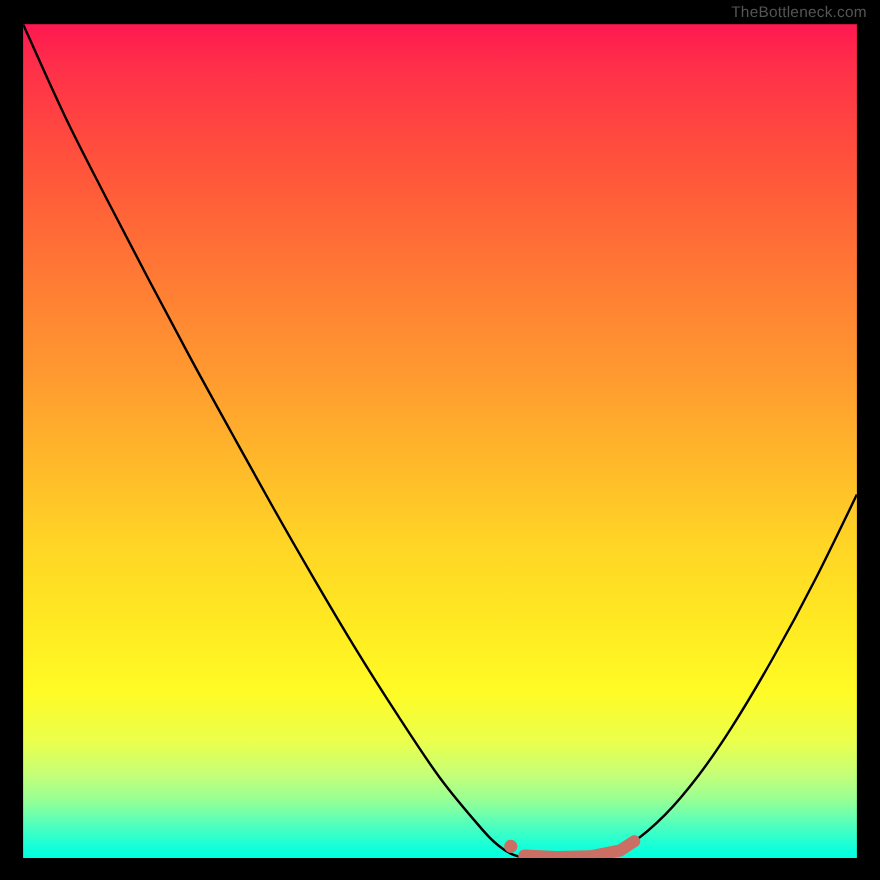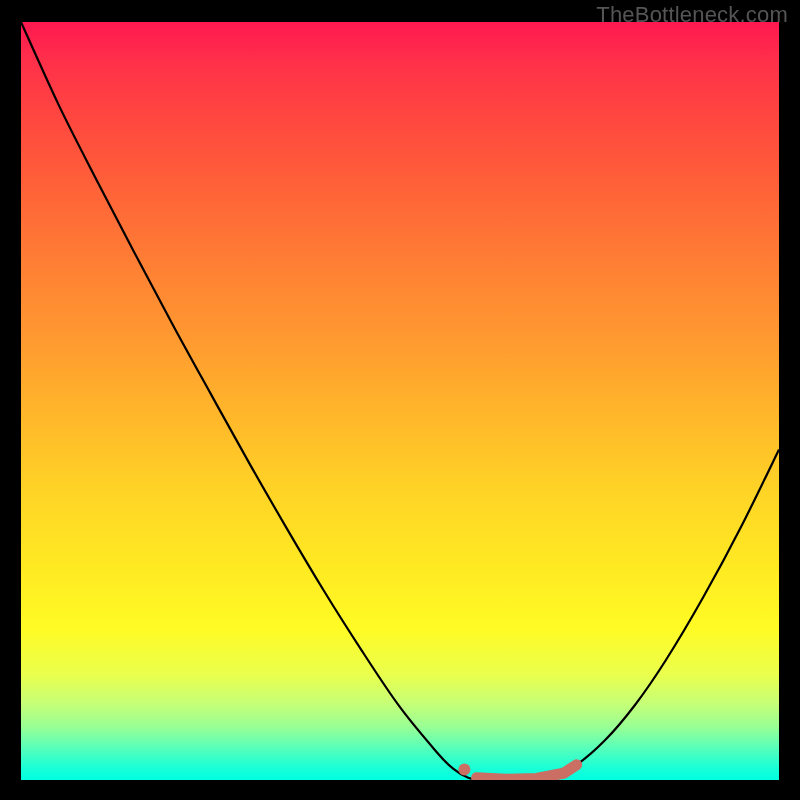--- a/index.html
+++ b/index.html
@@ -25,21 +25,21 @@
       #98ff94 93%,
       #6affb0 95%,
       #3affc8 97%,
       #18ffd8 98.5%,
       #00ffe0 100%);
   }
   .watermark {
     position: absolute;
     top: 2px; right: 12px;
     color: #555;
-    font-size: 22px;
+    font-size: 14px;
     font-weight: 500;
     letter-spacing: 0.2px;
     z-index: 5;
   }
   svg.curve, svg.marker { position: absolute; left: 21px; top: 22px; width: 758px; height: 758px; pointer-events: none; }
   svg.curve path { fill: none; stroke: #000; stroke-width: 2.2; }
   svg.marker .seg { fill: none; stroke: #cb6e63; stroke-width: 11; stroke-linecap: round; }
   svg.marker .dot { fill: #cb6e63; }
 </style>
 </head>

